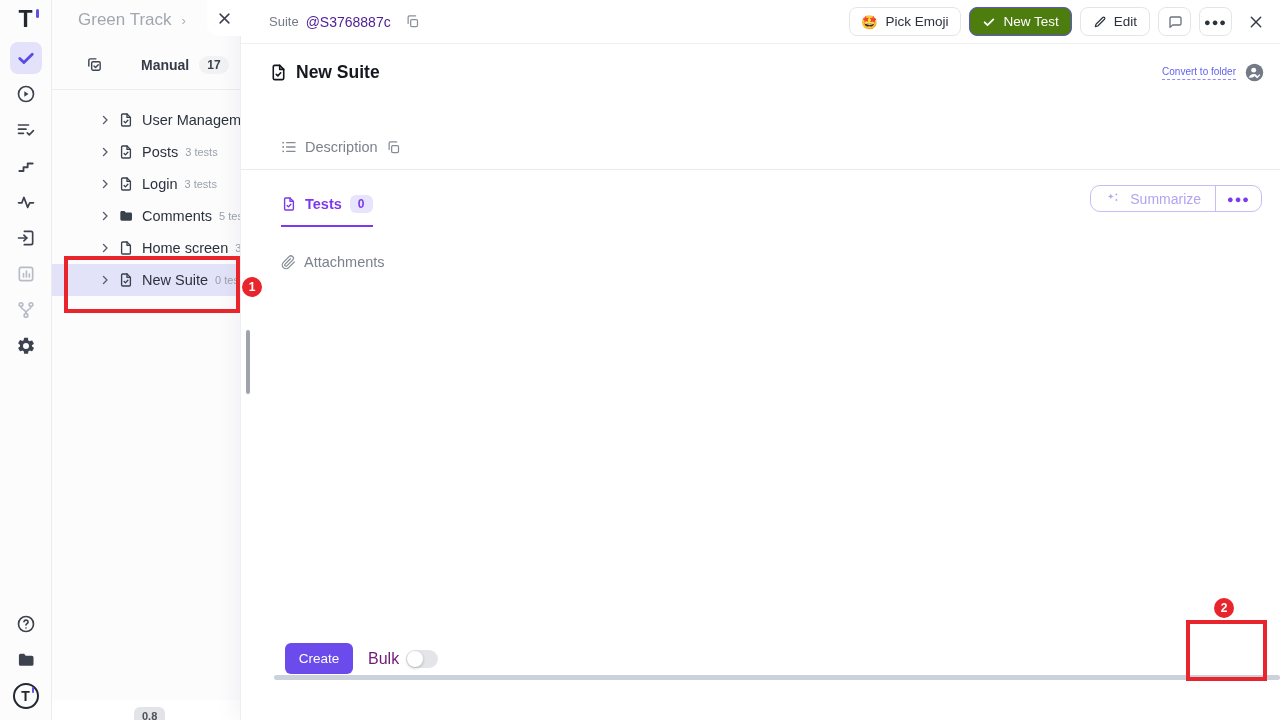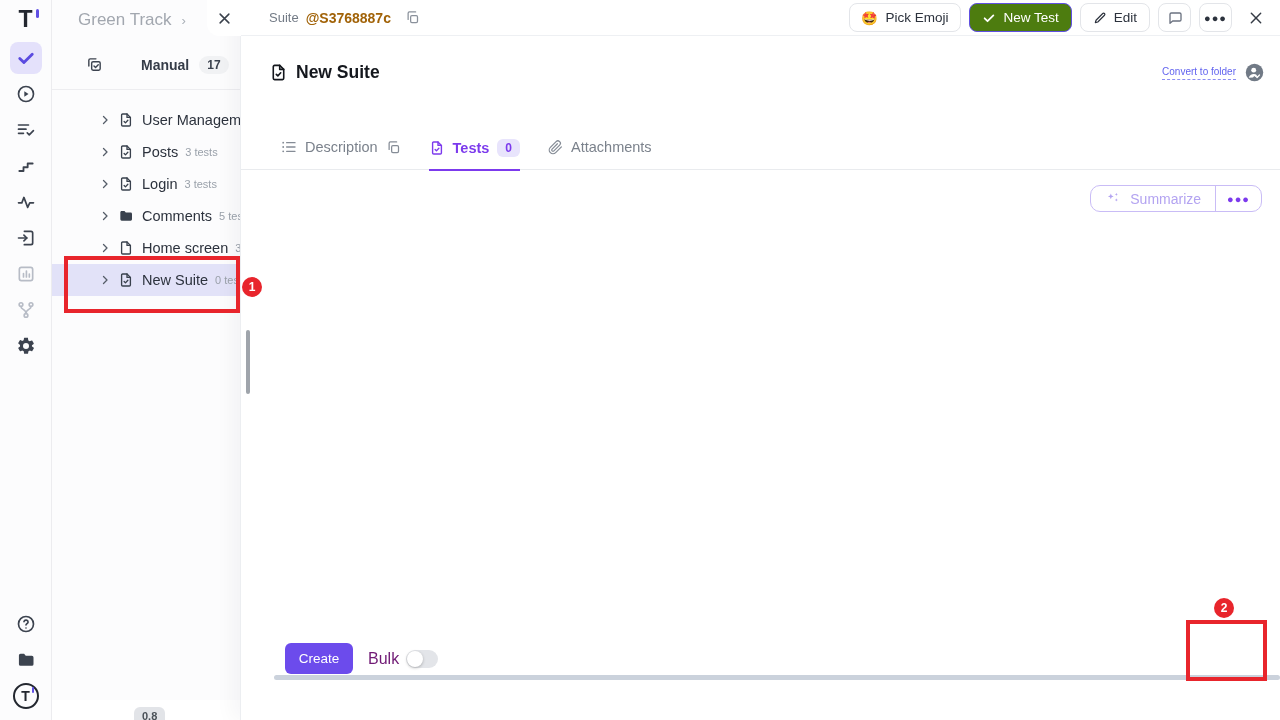--- a/index.html
+++ b/index.html
@@ -39,39 +39,39 @@
   .tree-label { font-size:14.5px; color:#2c323d; margin-right:7px; }
   .tree-count { font-size:11px; color:#9aa1aa; }
   .version-pill { position:absolute; left:82px; top:707px; background:#e2e4e8; border-radius:6px; padding:3px 8px;
                   font-size:11px; font-weight:bold; color:#4a5158; }
 
   
   .mainpanel { position:absolute; left:240px; top:0; right:0; height:720px; background:#fff; z-index:2;
                border-left:1px solid #eceef1; box-shadow:-8px 0 18px rgba(20,25,40,.04); }
   .close-tab { position:absolute; left:-34px; top:0; width:34px; height:36px; background:#fff; border-radius:0 0 0 12px;
                display:flex; align-items:center; justify-content:center; color:#3a414c; cursor:pointer; }
-  .main-header { height:36px; display:flex; align-items:center; padding:0 16px 0 28px; border-bottom:1px solid #eef0f3; }
+  .main-header { height:44px; display:flex; align-items:center; padding:0 16px 0 28px; border-bottom:1px solid #eef0f3; }
   .entity-label { font-size:13px; color:#737b86; }
-  .entity-id { font-size:14px; font-weight:bold; color:#a16207; margin-left:7px; }
+  .entity-id { font-size:14px; font-weight:normal; color:#4c1d95; margin-left:7px; }
   .copy-icon { color:#8a919b; margin-left:14px; cursor:pointer; }
   .header-actions { margin-left:auto; display:flex; align-items:center; gap:8px; }
   .btn { height:29px; display:inline-flex; align-items:center; gap:7px; border:1px solid #e3e5e9; background:#fff;
          border-radius:8px; padding:0 12px; font-size:13.5px; color:#2c323d; cursor:pointer; font-family:inherit; }
   .btn.primary { background:#4d7c0f; border-color:#6050e2; color:#fff; }
   .btn.iconbtn { width:33px; padding:0; justify-content:center; color:#6b7280; }
   .dots { font-size:11px; letter-spacing:1px; color:#2c323d; }
   .x-btn { border:none; background:none; margin-left:8px; color:#353b45; cursor:pointer; }
 
   .suite-title { position:absolute; left:28px; top:62px; display:flex; align-items:center; gap:8px; }
   .suite-title .t { font-size:17.5px; font-weight:bold; color:#14171d; }
   .convert-wrap { position:absolute; right:16px; top:63px; display:flex; align-items:center; gap:9px; }
   .convert-link { font-size:10px; color:#6163ef; border-bottom:1px dashed #8b8df3; padding-bottom:2px; cursor:pointer; }
 
   .tabs { position:absolute; left:0; right:0; top:139px; height:31px; display:flex; align-items:flex-start; gap:28px;
-          padding-left:40px; border-bottom:1px solid #e9ebee; }
+          padding-left:40px; border-bottom:1px solid #e9ebee;flex-direction:column; }
   .tab { display:flex; align-items:center; gap:8px; font-size:14.5px; color:#7b828c; padding-bottom:12px; cursor:pointer; }
   .tab .ticon { color:#858c96; }
   .tab.active { color:#7c3aed; font-weight:bold; border-bottom:2px solid #7c3aed; margin-bottom:-1px; }
   .tab.active .ticon { color:#7c3aed; }
   .tab-badge { background:#e8e4fc; color:#7c3aed; font-size:12px; font-weight:bold; border-radius:6px; padding:2px 8px; }
 
   .summarize-group { position:absolute; right:18px; top:185px; display:flex; align-items:stretch;
                      border:1px solid #c9bcf6; border-radius:10px; overflow:hidden; height:27px; background:#fff; }
   .summarize-main { display:flex; align-items:center; gap:8px; padding:0 14px; color:#b3a3f1; font-size:14px; cursor:default; }
   .summarize-more { display:flex; align-items:center; padding:0 11px; border-left:1px solid #c9bcf6; color:#7c3aed;

